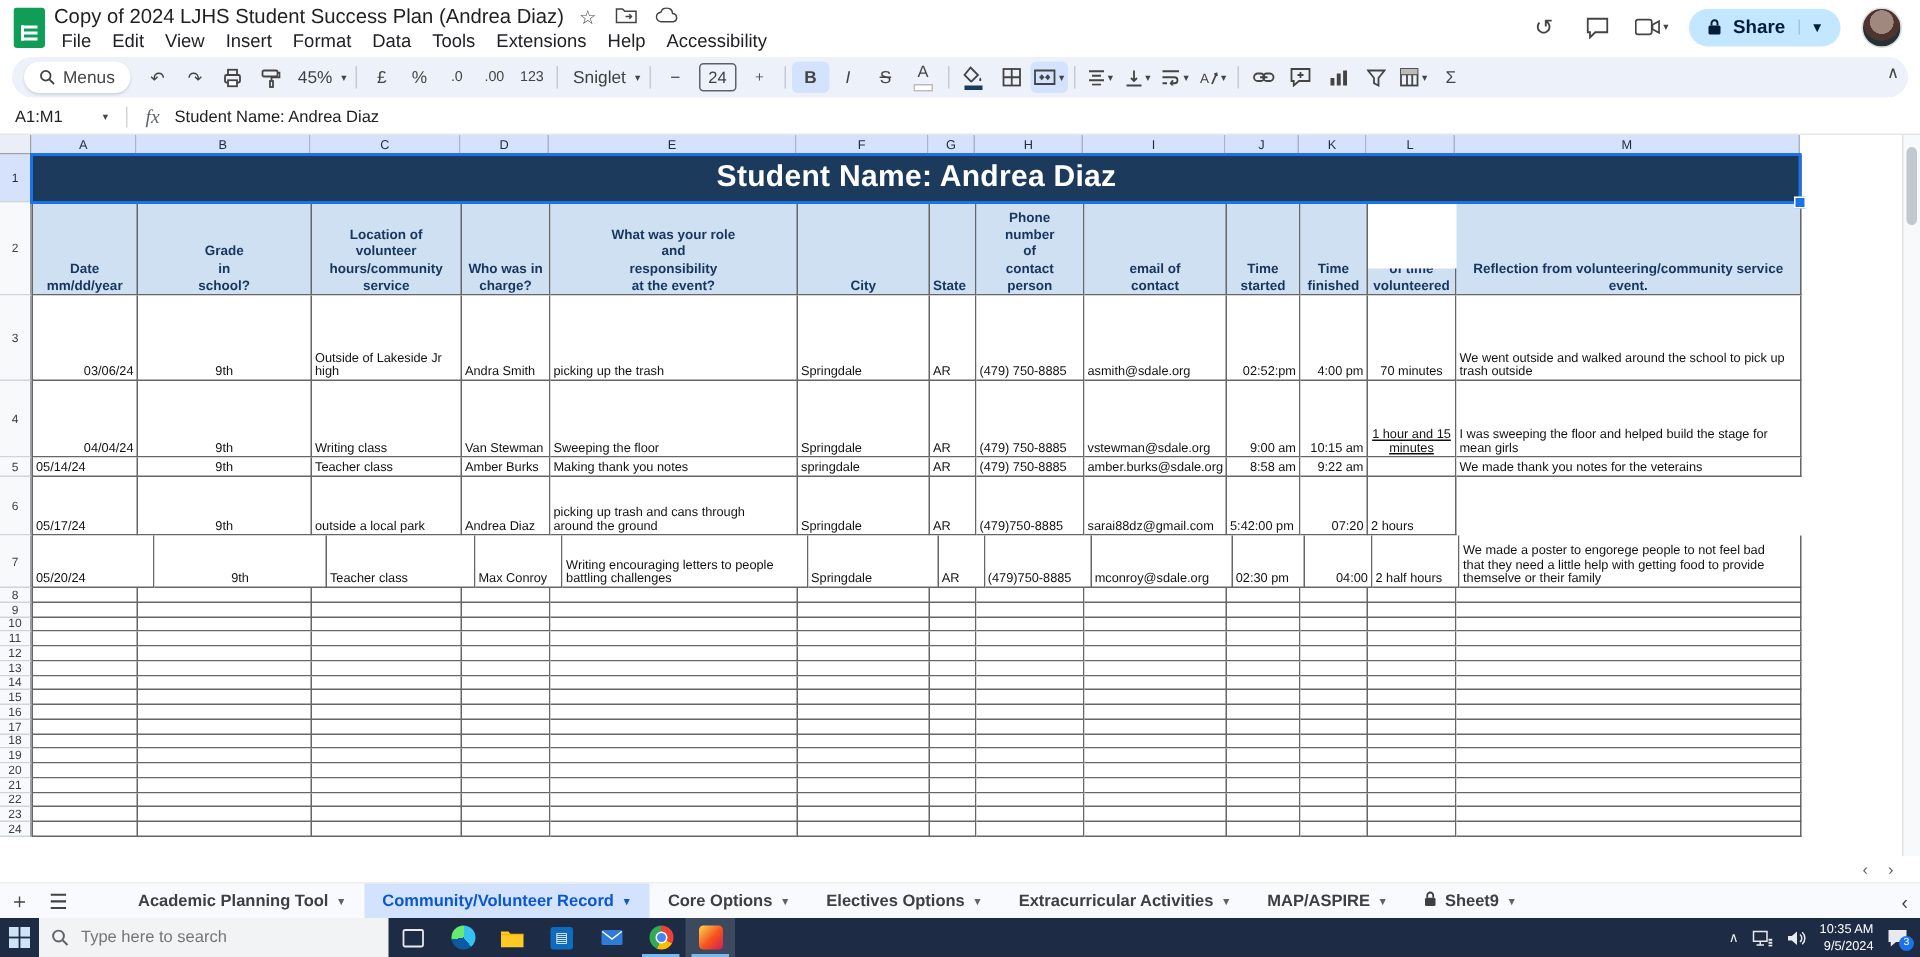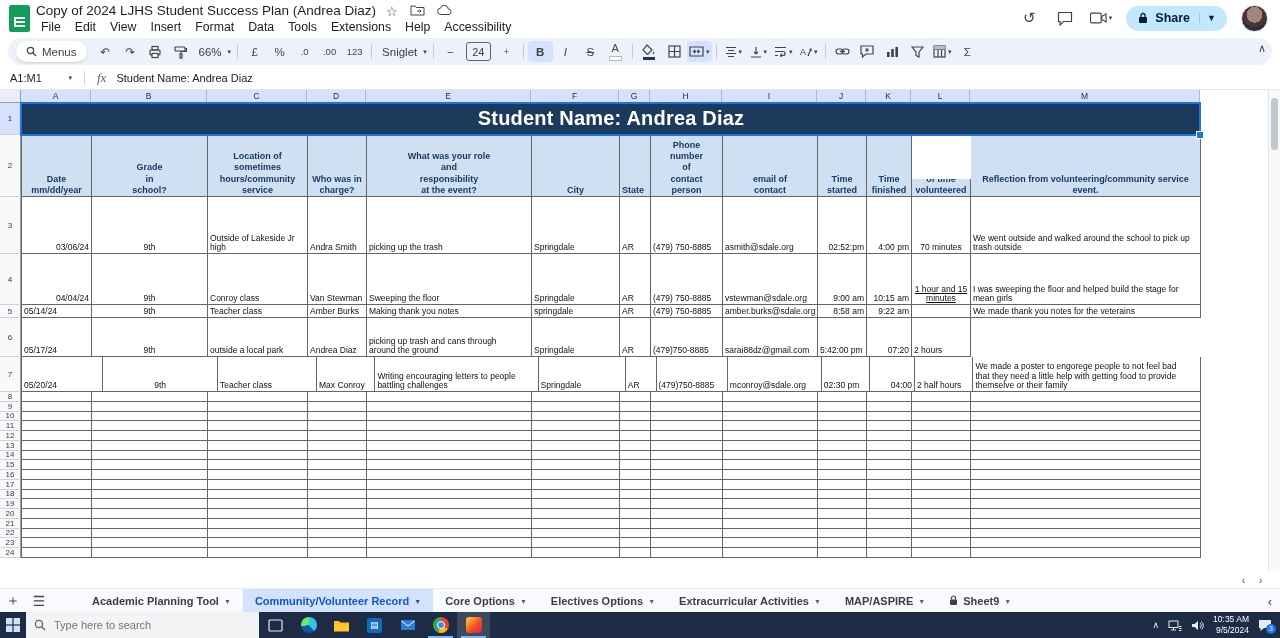--- a/index.html
+++ b/index.html
@@ -167,21 +167,21 @@
       </svg>
     </div>
     <div class="tb-item">
       <svg width="14" height="14" viewBox="0 0 14 14">
         <rect x="2" y="2" width="10" height="4" rx="1" stroke="#444" fill="none" stroke-width="1.2"></rect>
         <path d="M12 3.5h1.5v3H8v2" stroke="#444" fill="none" stroke-width="1.2"></path>
         <rect x="7" y="9" width="2" height="4" stroke="#444" fill="none" stroke-width="1.2"></rect>
       </svg>
     </div>
     <div class="tb-item">
-      <span class="tb-label">66%</span>
+      <span class="tb-label">45%</span>
       <span class="tb-caret">▾</span>
     </div>
     <div class="tb-sep"></div>
     <div class="tb-item">£</div>
     <div class="tb-item">%</div>
     <div class="tb-item" style="font-size: 9.5px;">.0</div>
     <div class="tb-item" style="font-size: 9.5px;">.00</div>
     <div class="tb-item" style="font-size: 9.5px;">123</div>
     <div class="tb-sep"></div>
     <div class="tb-item ">
@@ -342,21 +342,21 @@
       <div class="grow" style="height: 32px;">
         <div class="cell title-cell" style="width: 1179px; background: rgb(27, 58, 92);">Student Name: Andrea Diaz</div>
       </div>
       <div class="grow" style="height: 62px;">
         <div class="cell hcell" style="width: 70px; background: rgb(207, 224, 243);">Date
 mm/dd/year</div>
         <div class="cell hcell" style="width: 116px; background: rgb(207, 224, 243);">Grade
 in
 school?</div>
         <div class="cell hcell" style="width: 100px; background: rgb(207, 224, 243);">Location of
-sometimes
+volunteer
 hours/community
 service</div>
         <div class="cell hcell" style="width: 59px; background: rgb(207, 224, 243);">Who was in
 charge?</div>
         <div class="cell hcell" style="width: 165px; background: rgb(207, 224, 243);">What was your role
 and
 responsibility
 at the event?</div>
         <div class="cell hcell" style="width: 88px; background: rgb(207, 224, 243);">City</div>
         <div class="cell hcell" style="width: 31px; background: rgb(207, 224, 243); justify-content: flex-start; text-align: left;">State</div>
@@ -390,21 +390,21 @@
         <div class="cell" style="width: 95px; justify-content: flex-start; white-space: pre-line;">asmith@sdale.org</div>
         <div class="cell" style="width: 49px; justify-content: flex-end; white-space: pre-line;">02:52:pm</div>
         <div class="cell" style="width: 45px; justify-content: flex-end; white-space: pre-line;">4:00 pm</div>
         <div class="cell" style="width: 59px; justify-content: center; text-align: center; white-space: pre-line;">70 minutes</div>
         <div class="cell" style="width: 230px; justify-content: flex-start; white-space: pre-line;">We went outside and walked around the school to pick up
 trash outside</div>
       </div>
       <div class="grow" style="height: 51px;">
         <div class="cell" style="width: 70px; justify-content: flex-end; white-space: pre-line;">04/04/24</div>
         <div class="cell" style="width: 116px; justify-content: center; text-align: center; white-space: pre-line;">9th</div>
-        <div class="cell" style="width: 100px; justify-content: flex-start; white-space: pre-line;">Conroy class</div>
+        <div class="cell" style="width: 100px; justify-content: flex-start; white-space: pre-line;">Writing class</div>
         <div class="cell" style="width: 59px; justify-content: flex-start; white-space: pre-line;">Van Stewman</div>
         <div class="cell" style="width: 165px; justify-content: flex-start; white-space: pre-line;">Sweeping the floor</div>
         <div class="cell" style="width: 88px; justify-content: flex-start; white-space: pre-line;">Springdale</div>
         <div class="cell" style="width: 31px; justify-content: flex-start; white-space: pre-line;">AR</div>
         <div class="cell" style="width: 72px; justify-content: flex-start; white-space: pre-line;">(479) 750-8885</div>
         <div class="cell" style="width: 95px; justify-content: flex-start; white-space: pre-line;">vstewman@sdale.org</div>
         <div class="cell" style="width: 49px; justify-content: flex-end; white-space: pre-line;">9:00 am</div>
         <div class="cell" style="width: 45px; justify-content: flex-end; white-space: pre-line; text-align: center;">10:15 am</div>
         <div class="cell" style="width: 59px; justify-content: center; text-align: center; white-space: pre-line; text-decoration: underline;">1 hour and 15
 minutes</div>

